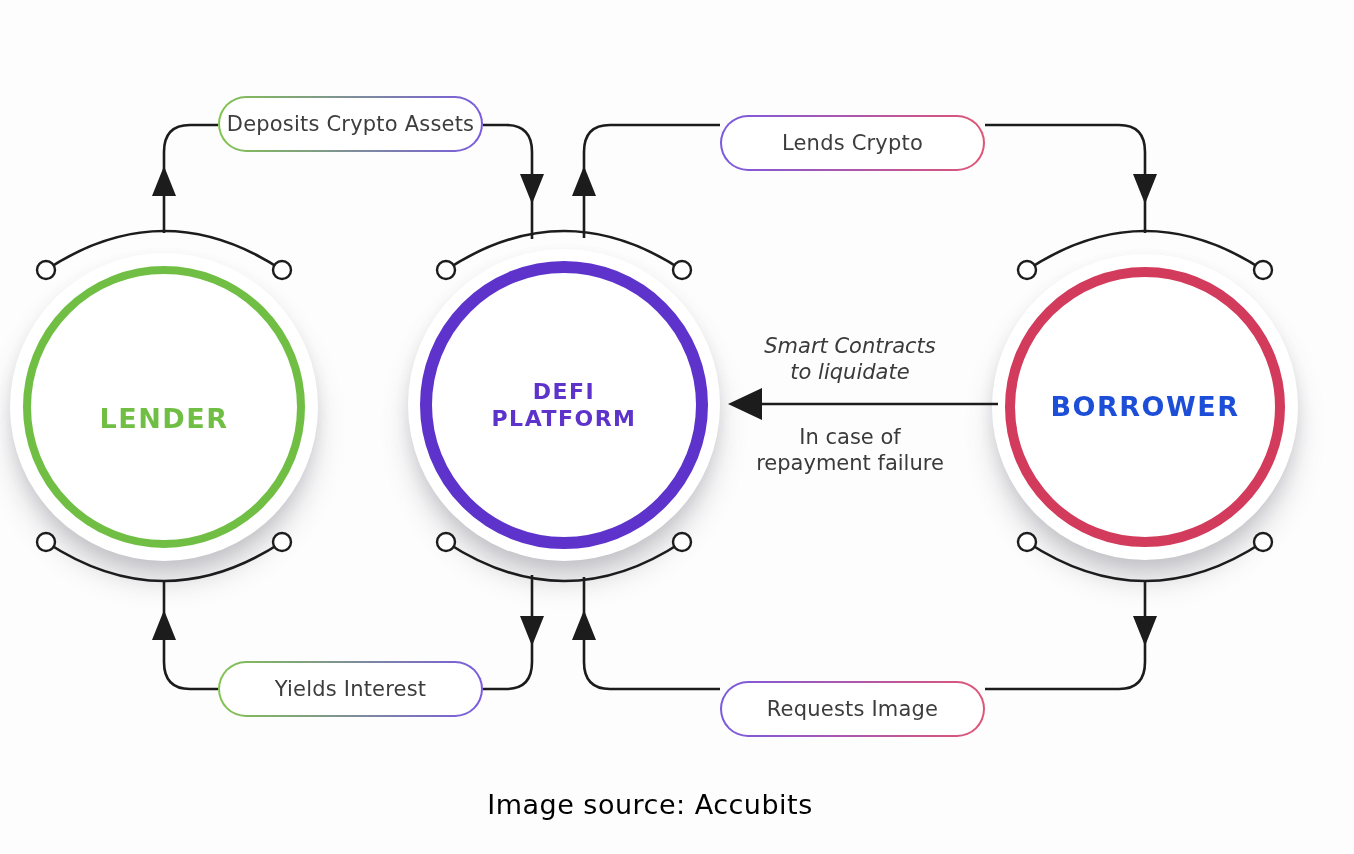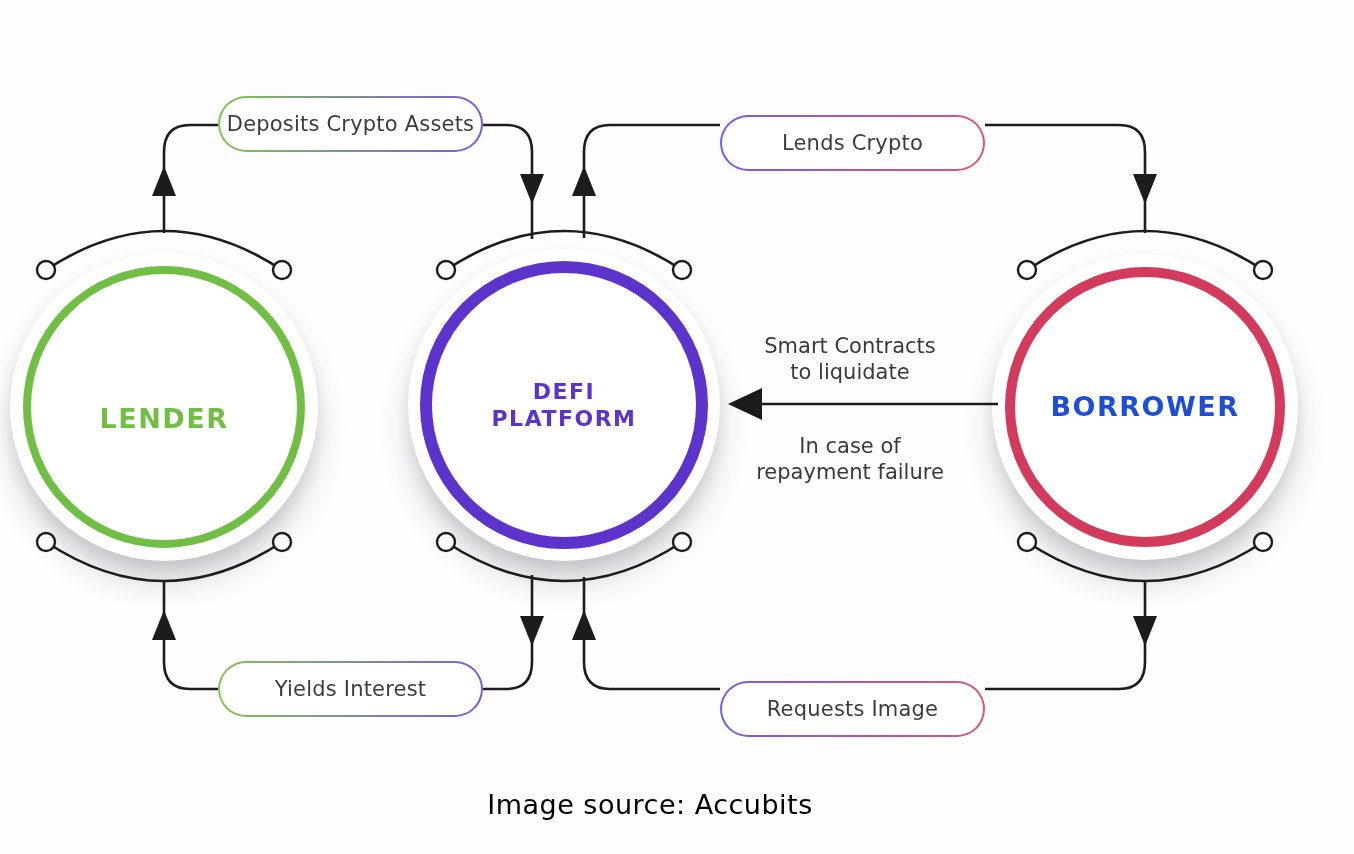--- a/index.html
+++ b/index.html
@@ -40,22 +40,22 @@
   .grad-purple-red{background:linear-gradient(90deg,#7a5ae0,#e05575);margin-top:20px;}
   #pill-deposits{left:218px;top:96px;width:265px;height:56px;}
   #pill-lends{left:720px;top:95px;width:265px;height:56px;}
   #pill-yields{left:218px;top:661px;width:265px;height:56px;}
   #pill-requests{left:720px;top:661px;width:265px;height:56px;}
   
   .liq-note{
     position:absolute;left:728px;width:244px;text-align:center;z-index:6;
     font-size:21px;font-weight:500;color:#3a3a3a;line-height:26px;
   }
-  #liq-top{top:333px;}
-  #liq-bottom{top:433px;text-align:center;}
+  #liq-top{top:333px;font-style:italic;}
+  #liq-bottom{top:424px;text-align:center;}
   
   .caption{
     position:absolute;left:0;top:789px;width:1300px;text-align:center;z-index:2;
     font-size:27px;font-weight:400;color:#000000;letter-spacing:0.5px;
   }
 </style>
 </head>
 <body>
 
 <div class="stage">

